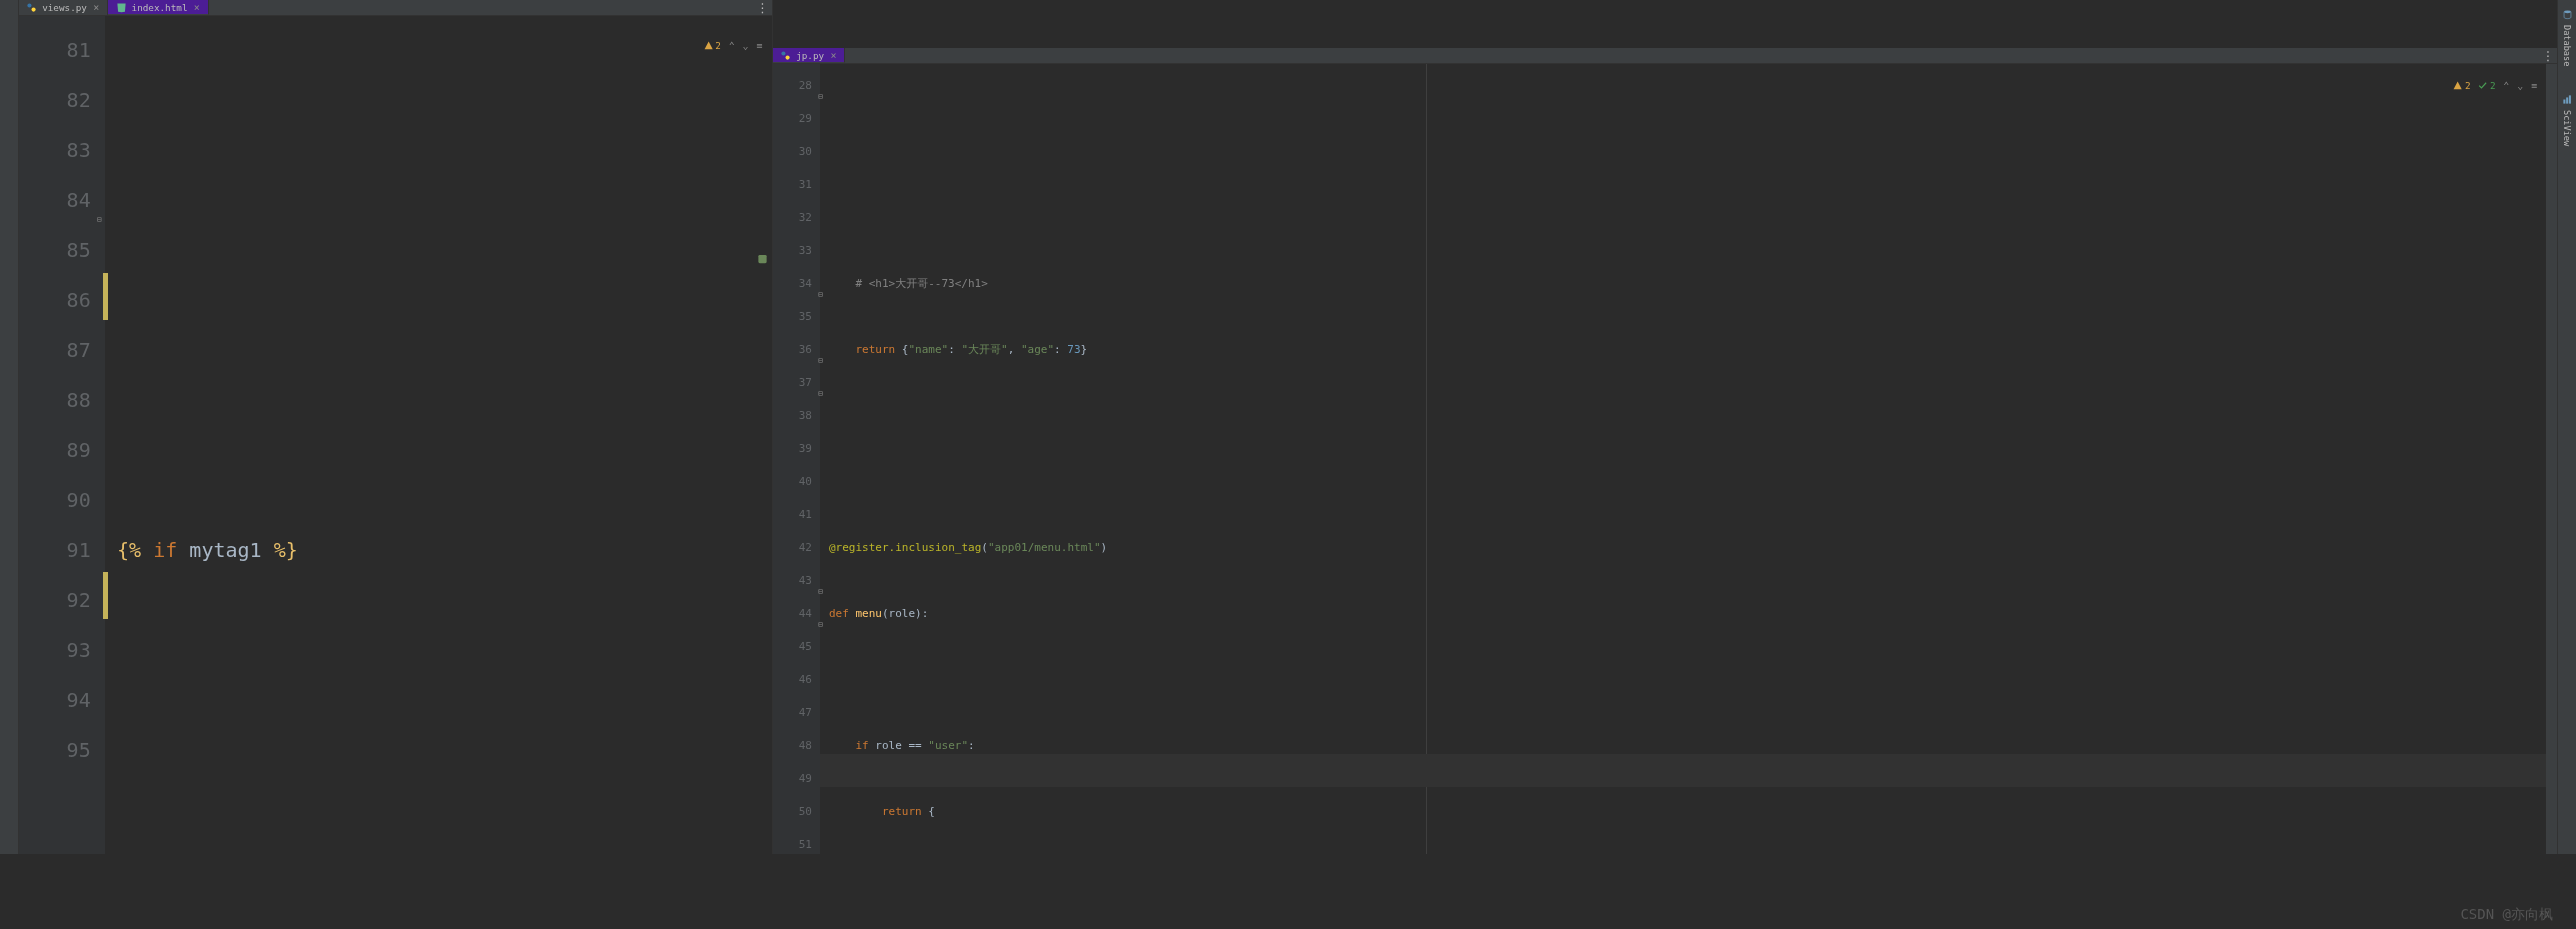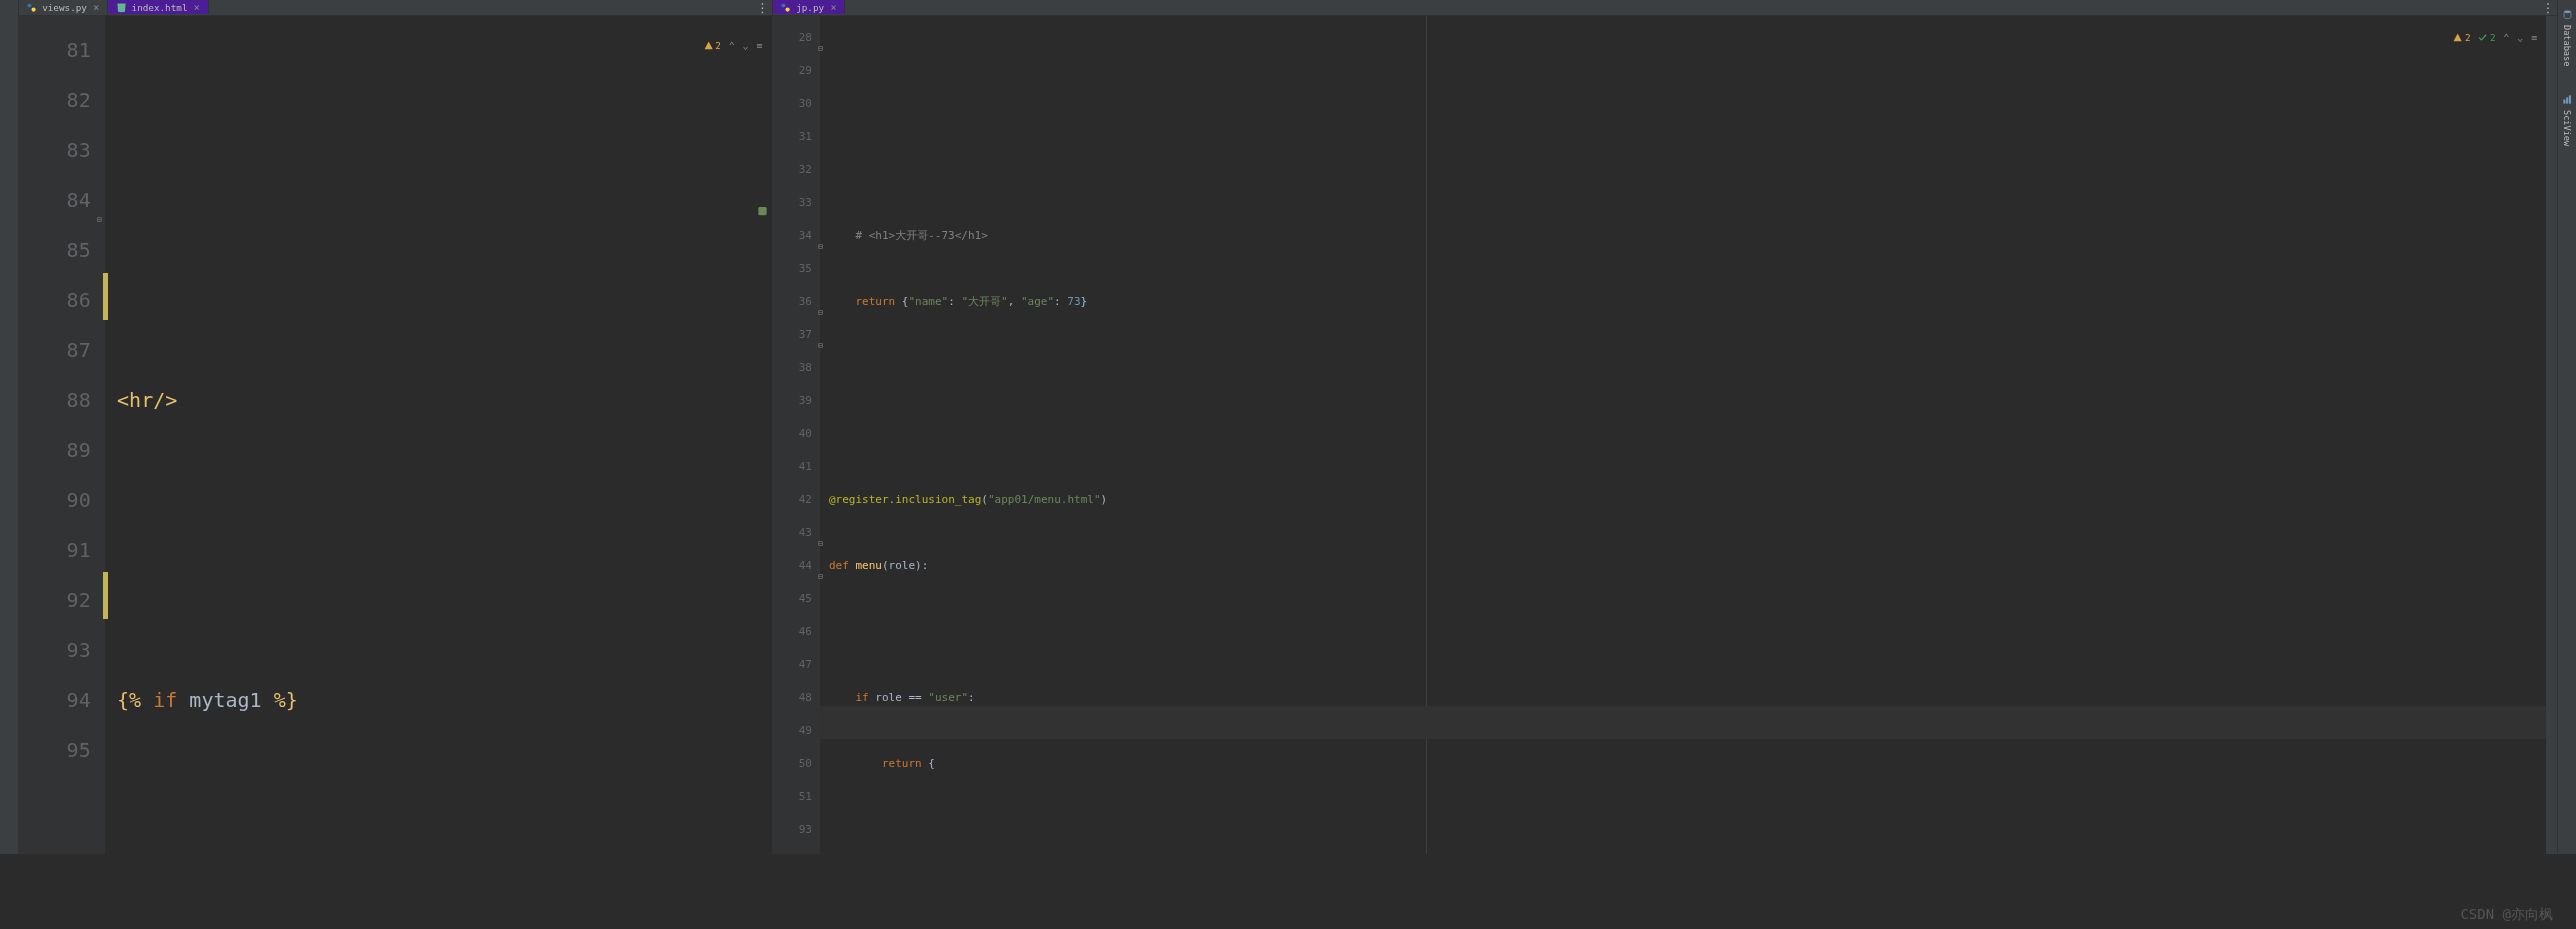--- a/index.html
+++ b/index.html
@@ -52,21 +52,21 @@
   .panes {
     flex: 1;
     display: flex;
   }
   .pane {
     display: flex;
     flex-direction: column;
     position: relative;
   }
   .pane.left { width: 754px; border-right: 0.8px solid #323232; }
-  .pane.right { flex: 1; }
+  .pane.right { flex: 1; margin-top: 48px; }
   .tab-bar {
     height: 23px;
     background: #3c3f41;
     display: flex;
     align-items: stretch;
     border-bottom: 0.8px solid #323232;
     position: relative;
   }
   .tab {
     display: flex;
@@ -276,21 +276,20 @@
                   <polygon points="8,1 15,14 1,14" fill="#d9a343"></polygon>
                 </svg>
               <span>2</span>
             </span>
             <span class="nav">⌃</span>
             <span class="nav">⌄</span>
             <span class="nav">≡</span>
           </div>
 
           <div class="code-line"> </div>
-          <div class="code-line"><span class="tagc">&lt;hr/&gt;</span></div>
           <div class="code-line"> </div>
           <div class="code-line"><span class="tmpl-delim">{%</span> <span class="tmpl-kw">if</span> <span>mytag1</span> <span class="tmpl-delim">%}</span></div>
           
           
           
           
           
           
           
           

